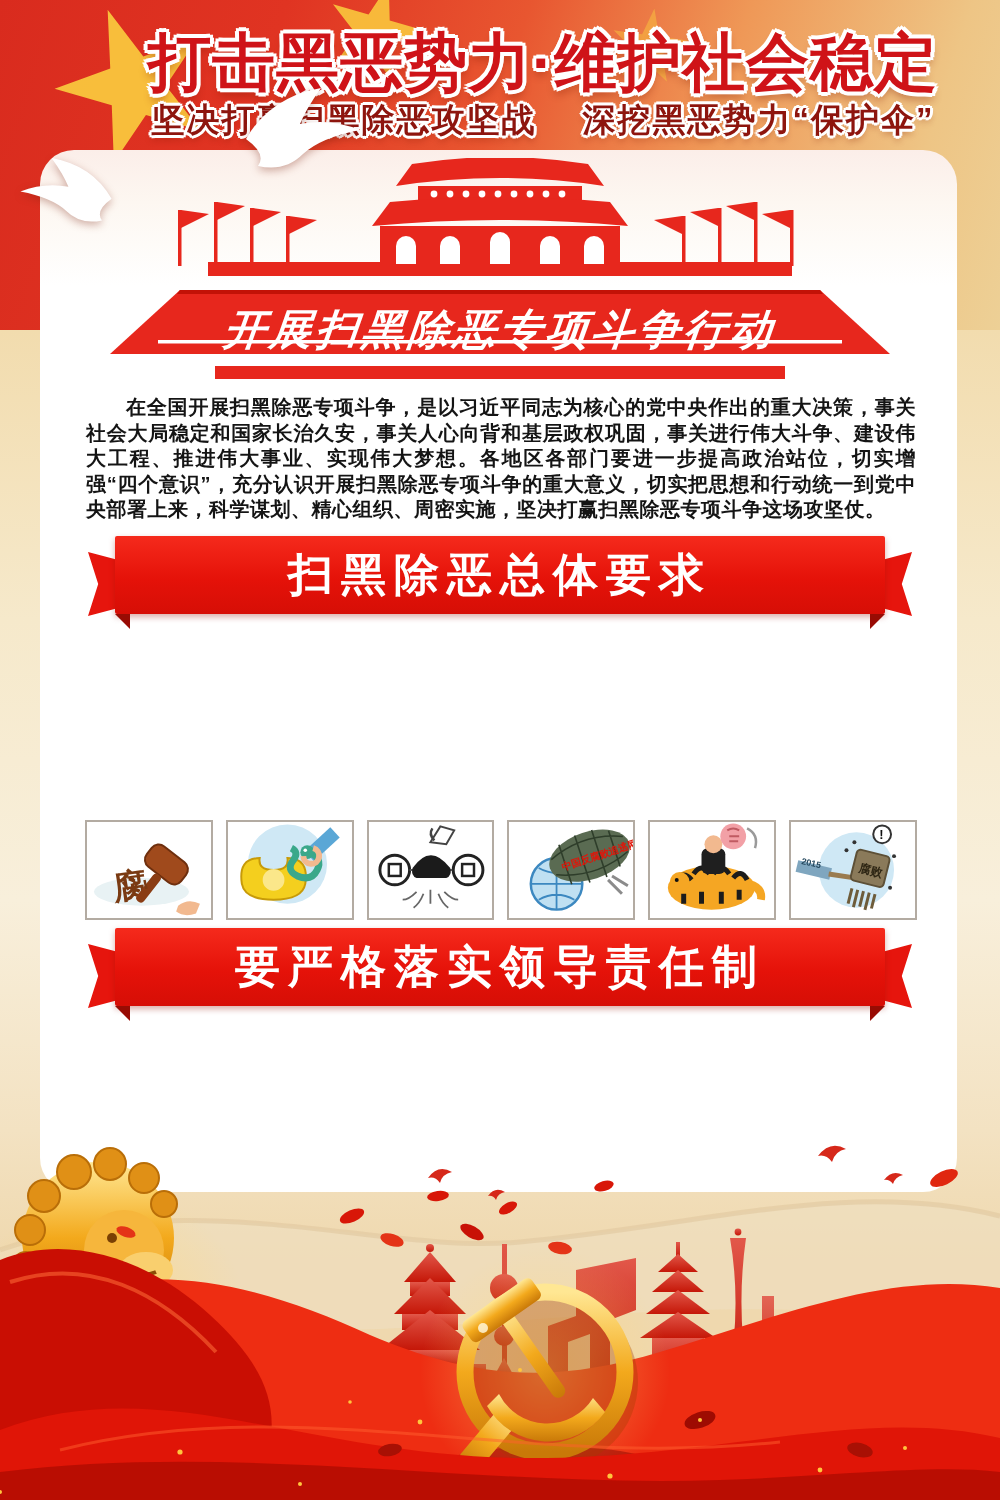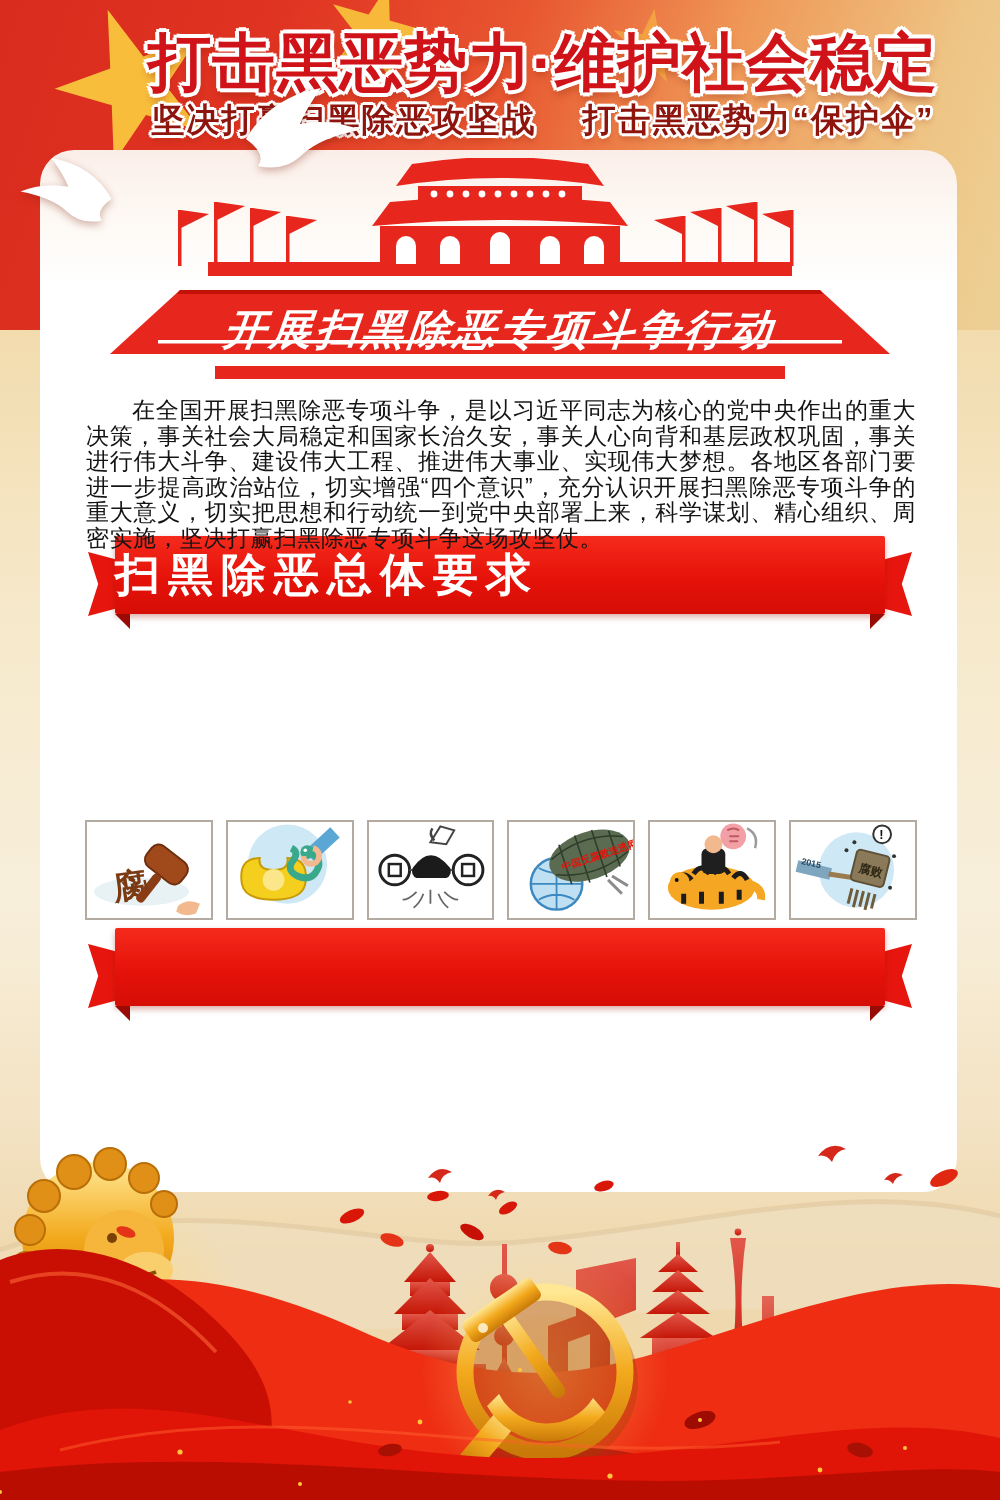--- a/index.html
+++ b/index.html
@@ -24,39 +24,39 @@
   #page-subtitle .gap{display:inline-block;width:46px;}
   
   #card{position:absolute;left:40px;top:150px;width:917px;height:1042px;border-radius:34px;z-index:2;
     background:linear-gradient(180deg,#fbeee9 0%,#fdf7f1 5%,#ffffff 13%,#ffffff 100%);}
   
   #tiananmen{position:absolute;left:150px;top:158px;z-index:3;}
   #hero-ribbon{position:absolute;left:110px;top:290px;width:780px;height:96px;z-index:4;}
   #hero-ribbon-label{position:absolute;left:0;top:12px;width:780px;text-align:center;color:#fff;
     font-size:42px;font-weight:900;font-style:italic;letter-spacing:4px;transform:skewX(-6deg);white-space:nowrap;}
   
-  .body-text{position:absolute;left:86px;width:830px;z-index:6;color:#141414;font-weight:400;
-    font-size:23px;line-height:25.5px;text-align:justify;text-indent:2em;letter-spacing:.5px;}
+  .body-text{position:absolute;left:86px;width:830px;z-index:6;color:#141414;font-weight:700;
+    font-size:20px;line-height:25.5px;text-align:justify;text-indent:2em;letter-spacing:.5px;}
   #intro-paragraph{top:375px;}
   #requirements-paragraph{top:645px;}
   #responsibility-paragraph{top:1030px;line-height:27px;}
   
   .ribbon{position:absolute;left:88px;width:824px;height:96px;z-index:4;}
   #ribbon-requirements{top:536px;}
   #ribbon-responsibility{top:928px;}
   .ribbon .tail{position:absolute;top:16px;width:34px;height:64px;background:#e6150d;}
   .ribbon .tail.l{left:0;clip-path:polygon(0 0,100% 14%,100% 86%,0 100%,30% 50%);}
   .ribbon .tail.r{right:0;clip-path:polygon(0 14%,100% 0,70% 50%,100% 100%,0 86%);}
   .ribbon .band{position:absolute;left:27px;right:27px;top:0;height:78px;border-radius:2px;
     background:linear-gradient(180deg,#f52a1c 0%,#e51209 55%,#d60e06 100%);
     box-shadow:0 3px 6px rgba(150,20,5,.35);}
   .ribbon .fold{position:absolute;top:78px;width:0;height:0;}
   .ribbon .fold.l{left:27px;border-top:15px solid #990b04;border-left:15px solid transparent;}
   .ribbon .fold.r{right:27px;border-top:15px solid #990b04;border-right:15px solid transparent;}
-  .ribbon .heading{position:absolute;left:27px;right:27px;top:0;height:78px;line-height:78px;
+  .ribbon .heading{position:absolute;left:27px;right:27px;top:0;height:78px;line-height:78px;text-align:center;
     color:#fff;font-size:45px;font-weight:900;letter-spacing:8px;white-space:nowrap;}
   
   #cartoon-row{position:absolute;left:85px;top:820px;width:832px;height:100px;display:flex;gap:13px;z-index:6;}
   .cartoon{flex:1;background:#fff;border:2px solid #b3aba2;box-sizing:border-box;overflow:hidden;}
   .cartoon svg{display:block;width:100%;height:100%;}
   
   #scenery{position:absolute;left:0;top:1120px;width:1000px;height:380px;z-index:5;}
 </style>
 </head>
 <body>
@@ -64,21 +64,21 @@
 <div id="poster">
 
   <div id="header-bg"></div>
   <div class="star" id="star-1"></div>
   <div class="star" id="star-2"></div>
   <div class="star" id="star-3"></div>
   <div class="star" id="star-4"></div>
 
   <div id="page-title">打击黑恶势力·维护社会稳定</div>
   <div id="page-subtitle">
-    <span>坚决打赢扫黑除恶攻坚战</span><span class="gap"></span><span>打击黑恶势力“保护伞”</span>
+    <span>坚决打赢扫黑除恶攻坚战</span><span class="gap"></span><span>深挖黑恶势力“保护伞”</span>
   </div>
 
   <div id="card"></div>
 
   <svg class="dove" style="left:238px;top:88px;width:130px;height:90px;" viewBox="0 0 80 60">
     <path fill="#ffffff" d="M2,34 Q18,6 52,0 Q42,14 38,24 Q58,20 78,28 Q52,33 40,44 Q28,56 10,52 Q16,44 2,34 Z"></path>
   </svg>
   <svg class="dove" style="left:14px;top:158px;width:104px;height:72px;transform:scaleX(-1);" viewBox="0 0 80 60">
     <path fill="#ffffff" d="M2,34 Q18,6 52,0 Q42,14 38,24 Q58,20 78,28 Q52,33 40,44 Q28,56 10,52 Q16,44 2,34 Z"></path>
   </svg>
@@ -245,20 +245,21 @@
       </svg>
     </div>
   </div>
 
   <div class="ribbon" id="ribbon-responsibility">
     <div class="tail l"></div>
     <div class="tail r"></div>
     <div class="fold l"></div>
     <div class="fold r"></div>
     <div class="band"></div>
+    <div class="heading">要严格落实领导责任制</div>
   </div>
 
 
   <svg id="scenery" viewBox="0 0 1000 380">
     <defs>
       <linearGradient id="goldL" x1="0" y1="0" x2="0" y2="1">
         <stop offset="0" stop-color="#ffe793"></stop>
           <stop offset=".5" stop-color="#f3a91c"></stop>
           <stop offset="1" stop-color="#c97908"></stop>
       </linearGradient>

